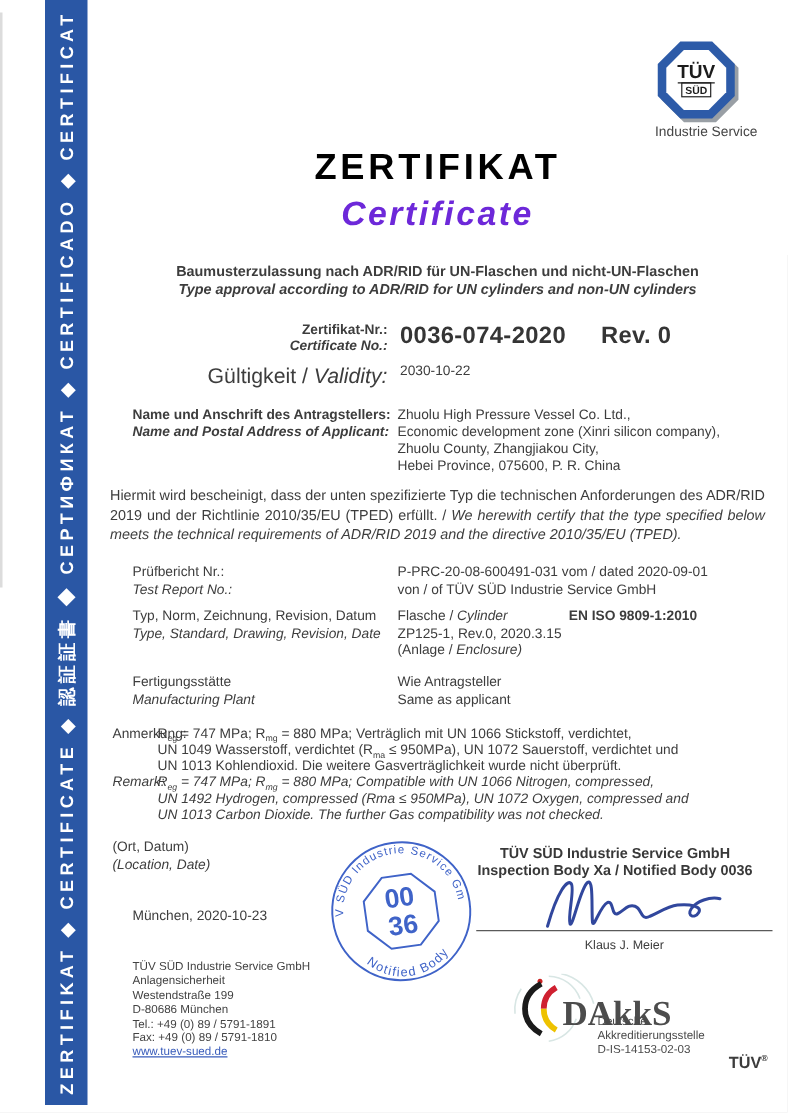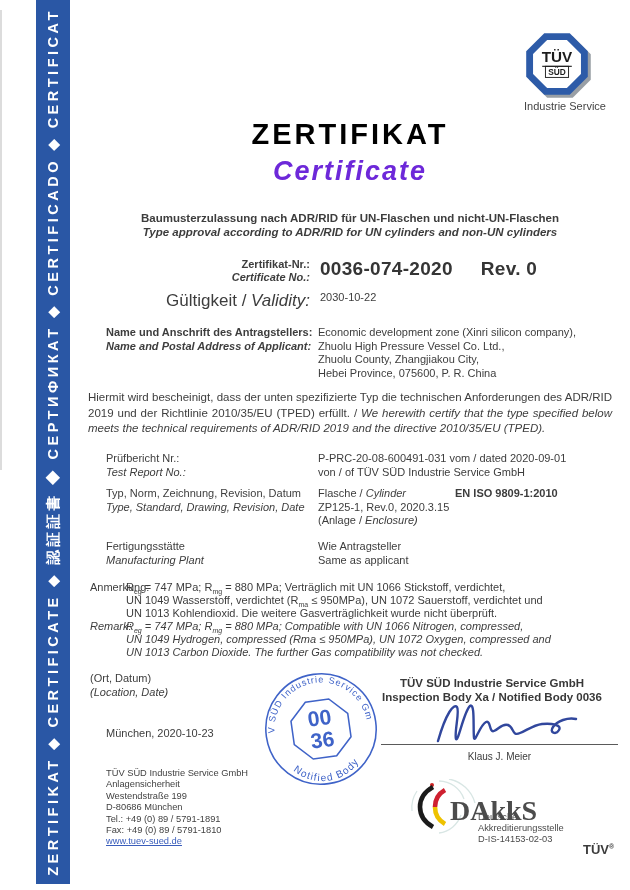--- a/index.html
+++ b/index.html
@@ -120,22 +120,22 @@
   <div id="validity-label" class="abs">
     <span>Gültigkeit / </span><span class="i">Validity:</span>
   </div>
   <div id="validity-value" class="abs">2030-10-22</div>
 
   <div id="applicant-labels" class="abs">
     <div>Name und Anschrift des Antragstellers:</div>
     <div class="i">Name and Postal Address of Applicant:</div>
   </div>
   <div id="applicant-values" class="abs">
+    <div>Zhuolu High Pressure Vessel Co. Ltd.,</div>
     <div>Economic development zone (Xinri silicon company),</div>
-    <div>Zhuolu High Pressure Vessel Co. Ltd.,</div>
     <div>Zhuolu County, Zhangjiakou City,</div>
     <div>Hebei Province, 075600, P. R. China</div>
   </div>
 
   <div id="statement" class="abs">
     <span>Hiermit wird bescheinigt, dass der unten spezifizierte Typ die technischen Anforderungen des ADR/RID 2019 und der Richtlinie 2010/35/EU (TPED) erfüllt. / </span><span class="i">We herewith certify that the type specified below meets the technical requirements of ADR/RID 2019 and the directive 2010/35/EU (TPED).</span>
   </div>
 
   <div id="report-labels" class="abs row-label">
     <div>Prüfbericht Nr.:</div>
@@ -168,21 +168,21 @@
 
   <div id="remark-label-de" class="abs">Anmerkung:</div>
   <div id="remark-de" class="abs">
     <div>R<sub>eg</sub> = 747 MPa; R<sub>mg</sub> = 880 MPa; Verträglich mit UN 1066 Stickstoff, verdichtet,</div>
     <div>UN 1049 Wasserstoff, verdichtet (R<sub>ma</sub> ≤ 950MPa), UN 1072 Sauerstoff, verdichtet und</div>
     <div>UN 1013 Kohlendioxid. Die weitere Gasverträglichkeit wurde nicht überprüft.</div>
   </div>
   <div id="remark-label-en" class="abs">Remark:</div>
   <div id="remark-en" class="abs">
     <div>R<sub>eg</sub> = 747 MPa; R<sub>mg</sub> = 880 MPa; Compatible with UN 1066 Nitrogen, compressed,</div>
-    <div>UN 1049 Hydrogen, compressed (Rma ≤ 950MPa), UN 1072 Oxygen, compressed and</div>
+    <div>UN 1492 Hydrogen, compressed (Rma ≤ 950MPa), UN 1072 Oxygen, compressed and</div>
     <div>UN 1013 Carbon Dioxide. The further Gas compatibility was not checked.</div>
   </div>
 
   <div id="issue-labels" class="abs">
     <div>(Ort, Datum)</div>
     <div class="i">(Location, Date)</div>
   </div>
   <div id="issue-value" class="abs">München, 2020-10-23</div>
 
   <svg id="stamp" class="abs" width="120" height="120" viewBox="0 0 124 124">

